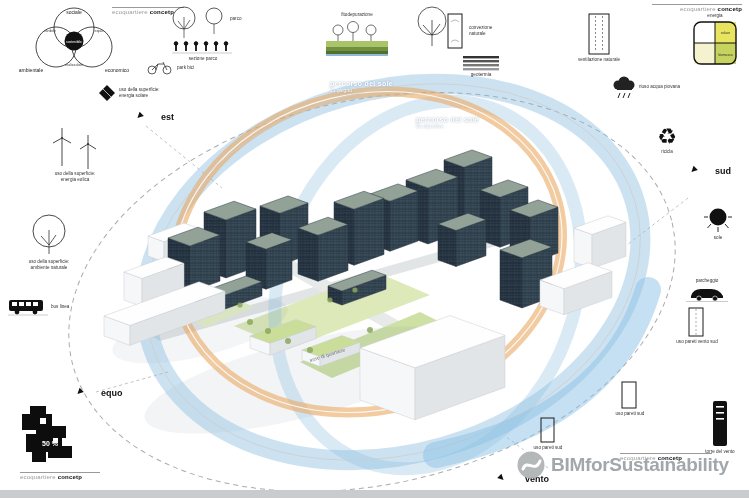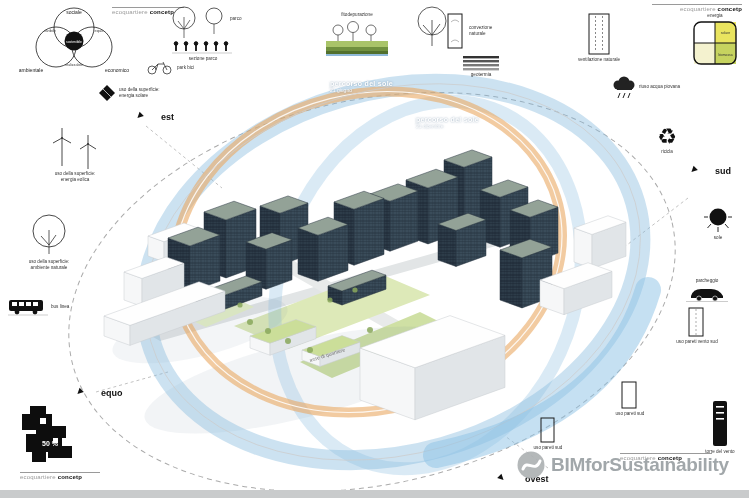--- a/index.html
+++ b/index.html
@@ -454,21 +454,21 @@
       <rect x="8" y="1" width="14" height="45" rx="2" fill="#111"></rect>
       <rect x="11" y="6" width="8" height="1.6" fill="#fff"></rect>
         <rect x="11" y="12" width="8" height="1.6" fill="#fff"></rect>
       <rect x="11" y="18" width="8" height="1.6" fill="#fff"></rect>
     </svg>
     <div class="lbl">torre del vento</div>
   </div>
 
   <div class="compass" style="left:498px;top:474px">
     <span class="tri" style="transform:rotate(45deg)"></span>
-    <span>ovest</span>
+    <span>vento</span>
   </div>
 
   <div class="sunlabel" style="left:330px;top:80px">
     <div class="t">percorso del sole</div>
     <div class="s">21 giugno</div>
   </div>
   <div class="sunlabel" style="left:416px;top:116px">
     <div class="t">percorso del sole</div>
     <div class="s">21 dicembre</div>
   </div>

